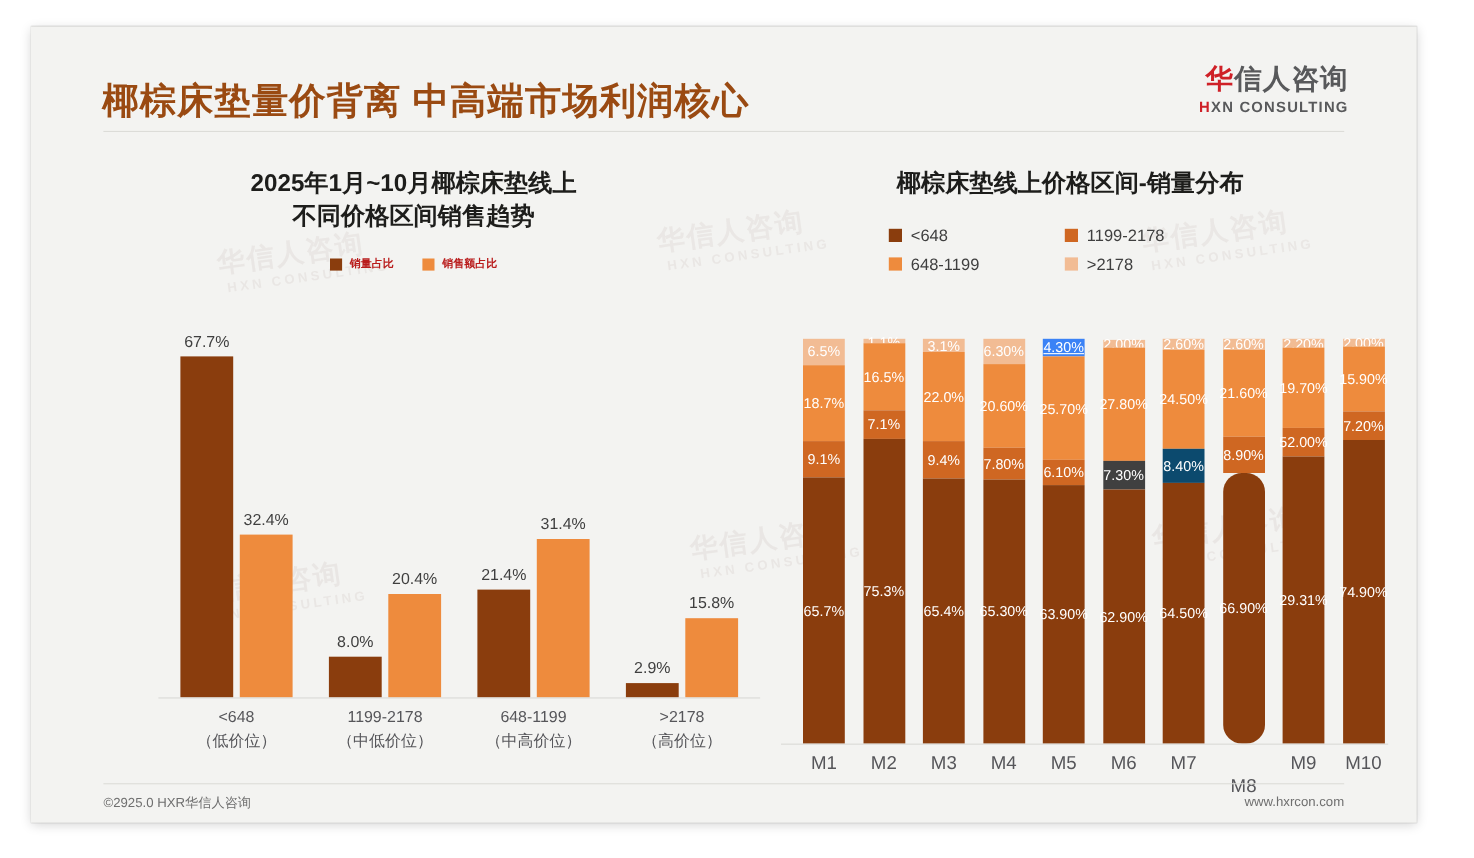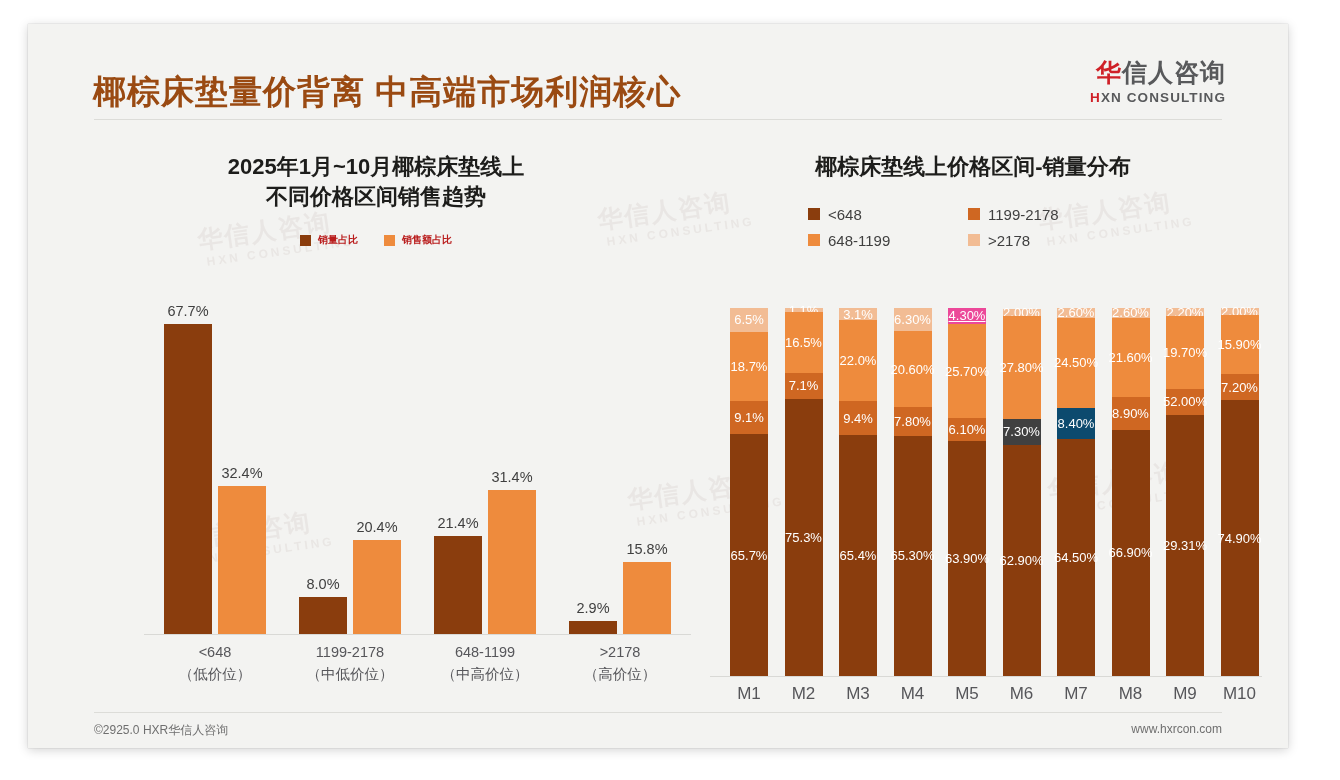--- a/index.html
+++ b/index.html
@@ -391,42 +391,42 @@
           <div class="seg" style="height: 34.592px; background: rgb(207, 103, 34);">9.4%</div>
           <div class="seg" style="height: 240.672px; background: rgb(138, 61, 13);">65.4%</div>
         </div>
         <div class="scol" style="left: 169.5px;">
           <div class="seg" style="height: 23.184px; background: rgb(242, 188, 148);">6.30%</div>
           <div class="seg" style="height: 75.808px; background: rgb(238, 139, 61);">20.60%</div>
           <div class="seg" style="height: 28.704px; background: rgb(207, 103, 34);">7.80%</div>
           <div class="seg" style="height: 240.304px; background: rgb(138, 61, 13);">65.30%</div>
         </div>
         <div class="scol" style="left: 224px;">
-          <div class="seg" style="height: 15.824px; background: #ec4899; text-decoration: underline;">4.30%</div>
+          <div class="seg" style="height: 15.824px; background: #3b82f6; text-decoration: underline;">4.30%</div>
           <div class="seg" style="height: 94.576px; background: rgb(238, 139, 61);">25.70%</div>
           <div class="seg" style="height: 22.448px; background: rgb(207, 103, 34);">6.10%</div>
           <div class="seg" style="height: 235.152px; background: rgb(138, 61, 13);">63.90%</div>
         </div>
         <div class="scol" style="left: 278.5px;">
           <div class="seg" style="height: 7.36px; background: rgb(242, 188, 148);">2.00%</div>
           <div class="seg" style="height: 102.304px; background: rgb(238, 139, 61);">27.80%</div>
           <div class="seg" style="height: 26px; background: #404040;">7.30%</div>
           <div class="seg" style="height: 231.472px; background: rgb(138, 61, 13);">62.90%</div>
         </div>
         <div class="scol" style="left: 333px;">
           <div class="seg" style="height: 9.568px; background: rgb(242, 188, 148);">2.60%</div>
           <div class="seg" style="height: 90.16px; background: rgb(238, 139, 61);">24.50%</div>
           <div class="seg" style="height: 30.912px; background: #0c4a6e;">8.40%</div>
           <div class="seg" style="height: 237.36px; background: rgb(138, 61, 13);">64.50%</div>
         </div>
         <div class="scol" style="left: 387.5px;">
           <div class="seg" style="height: 9.568px; background: rgb(242, 188, 148);">2.60%</div>
           <div class="seg" style="height: 79.488px; background: rgb(238, 139, 61);">21.60%</div>
           <div class="seg" style="height: 32.752px; background: rgb(207, 103, 34);">8.90%</div>
-          <div class="seg" style="height: 246.192px; background: rgb(138, 61, 13);">66.90%</div>
+          <div class="seg" style="height: 246.192px; background: rgb(138, 61, 13); border-radius: 17px;">66.90%</div>
         </div>
         <div class="scol" style="left: 442px;">
           <div class="seg" style="height: 8.096px; background: rgb(242, 188, 148);">2.20%</div>
           <div class="seg" style="height: 72.496px; background: rgb(238, 139, 61);">19.70%</div>
           <div class="seg" style="height: 26.128px; background: rgb(207, 103, 34);">52.00%</div>
           <div class="seg" style="height: 261.28px; background: rgb(138, 61, 13);">29.31%</div>
         </div>
         <div class="scol" style="left: 496.5px;">
           <div class="seg" style="height: 7.36px; background: rgb(242, 188, 148);">2.00%</div>
           <div class="seg" style="height: 58.512px; background: rgb(238, 139, 61);">15.90%</div>
@@ -435,21 +435,21 @@
         </div>
       </div>
     <div id="right-axis"></div>
   <div class="xmon" style="left: 44px;">M1</div>
       <div class="xmon" style="left: 98.5px;">M2</div>
       <div class="xmon" style="left: 153px;">M3</div>
       <div class="xmon" style="left: 207.5px;">M4</div>
       <div class="xmon" style="left: 262px;">M5</div>
       <div class="xmon" style="left: 316.5px;">M6</div>
       <div class="xmon" style="left: 371px;">M7</div>
-      <div class="xmon" style="left: 425.5px;">M8</div>
+      <div class="xmon" style="left: 425.5px; margin-top: 21px;">M8</div>
       <div class="xmon" style="left: 480px;">M9</div>
       <div class="xmon" style="left: 534.5px;">M10</div>
     </div>
 
   <div id="footer-rule"></div>
   <div id="footer-left">©2925.0 HXR华信人咨询</div>
   <div id="footer-right">www.hxrcon.com</div>
 
 </div>
 

